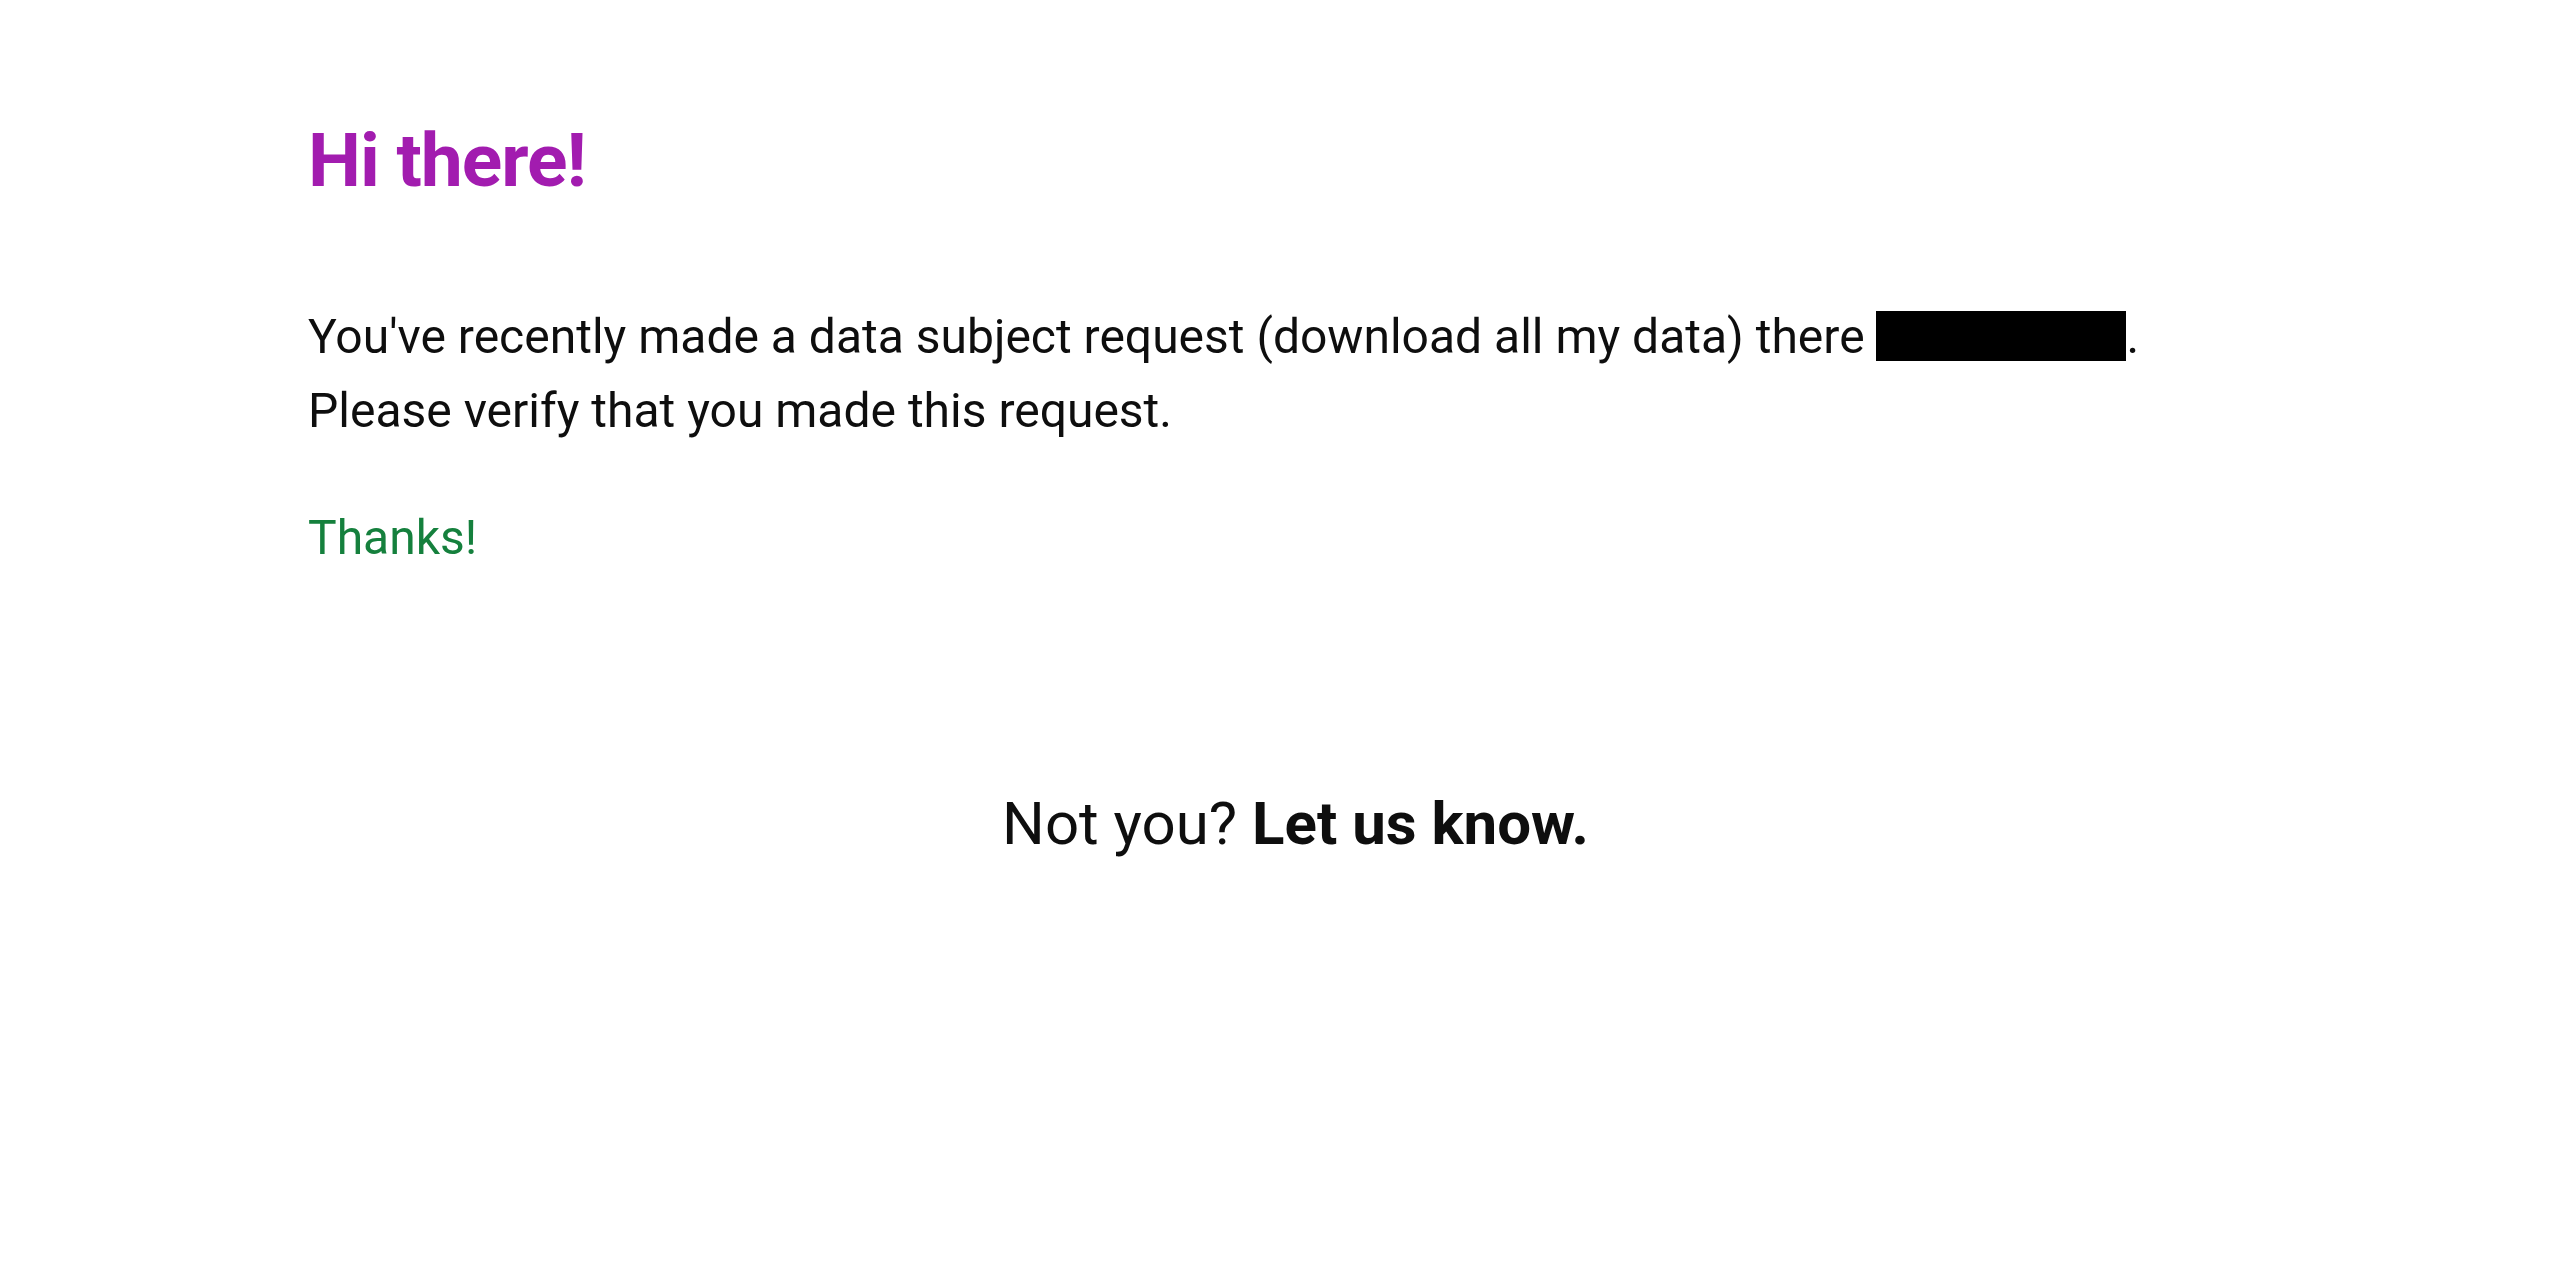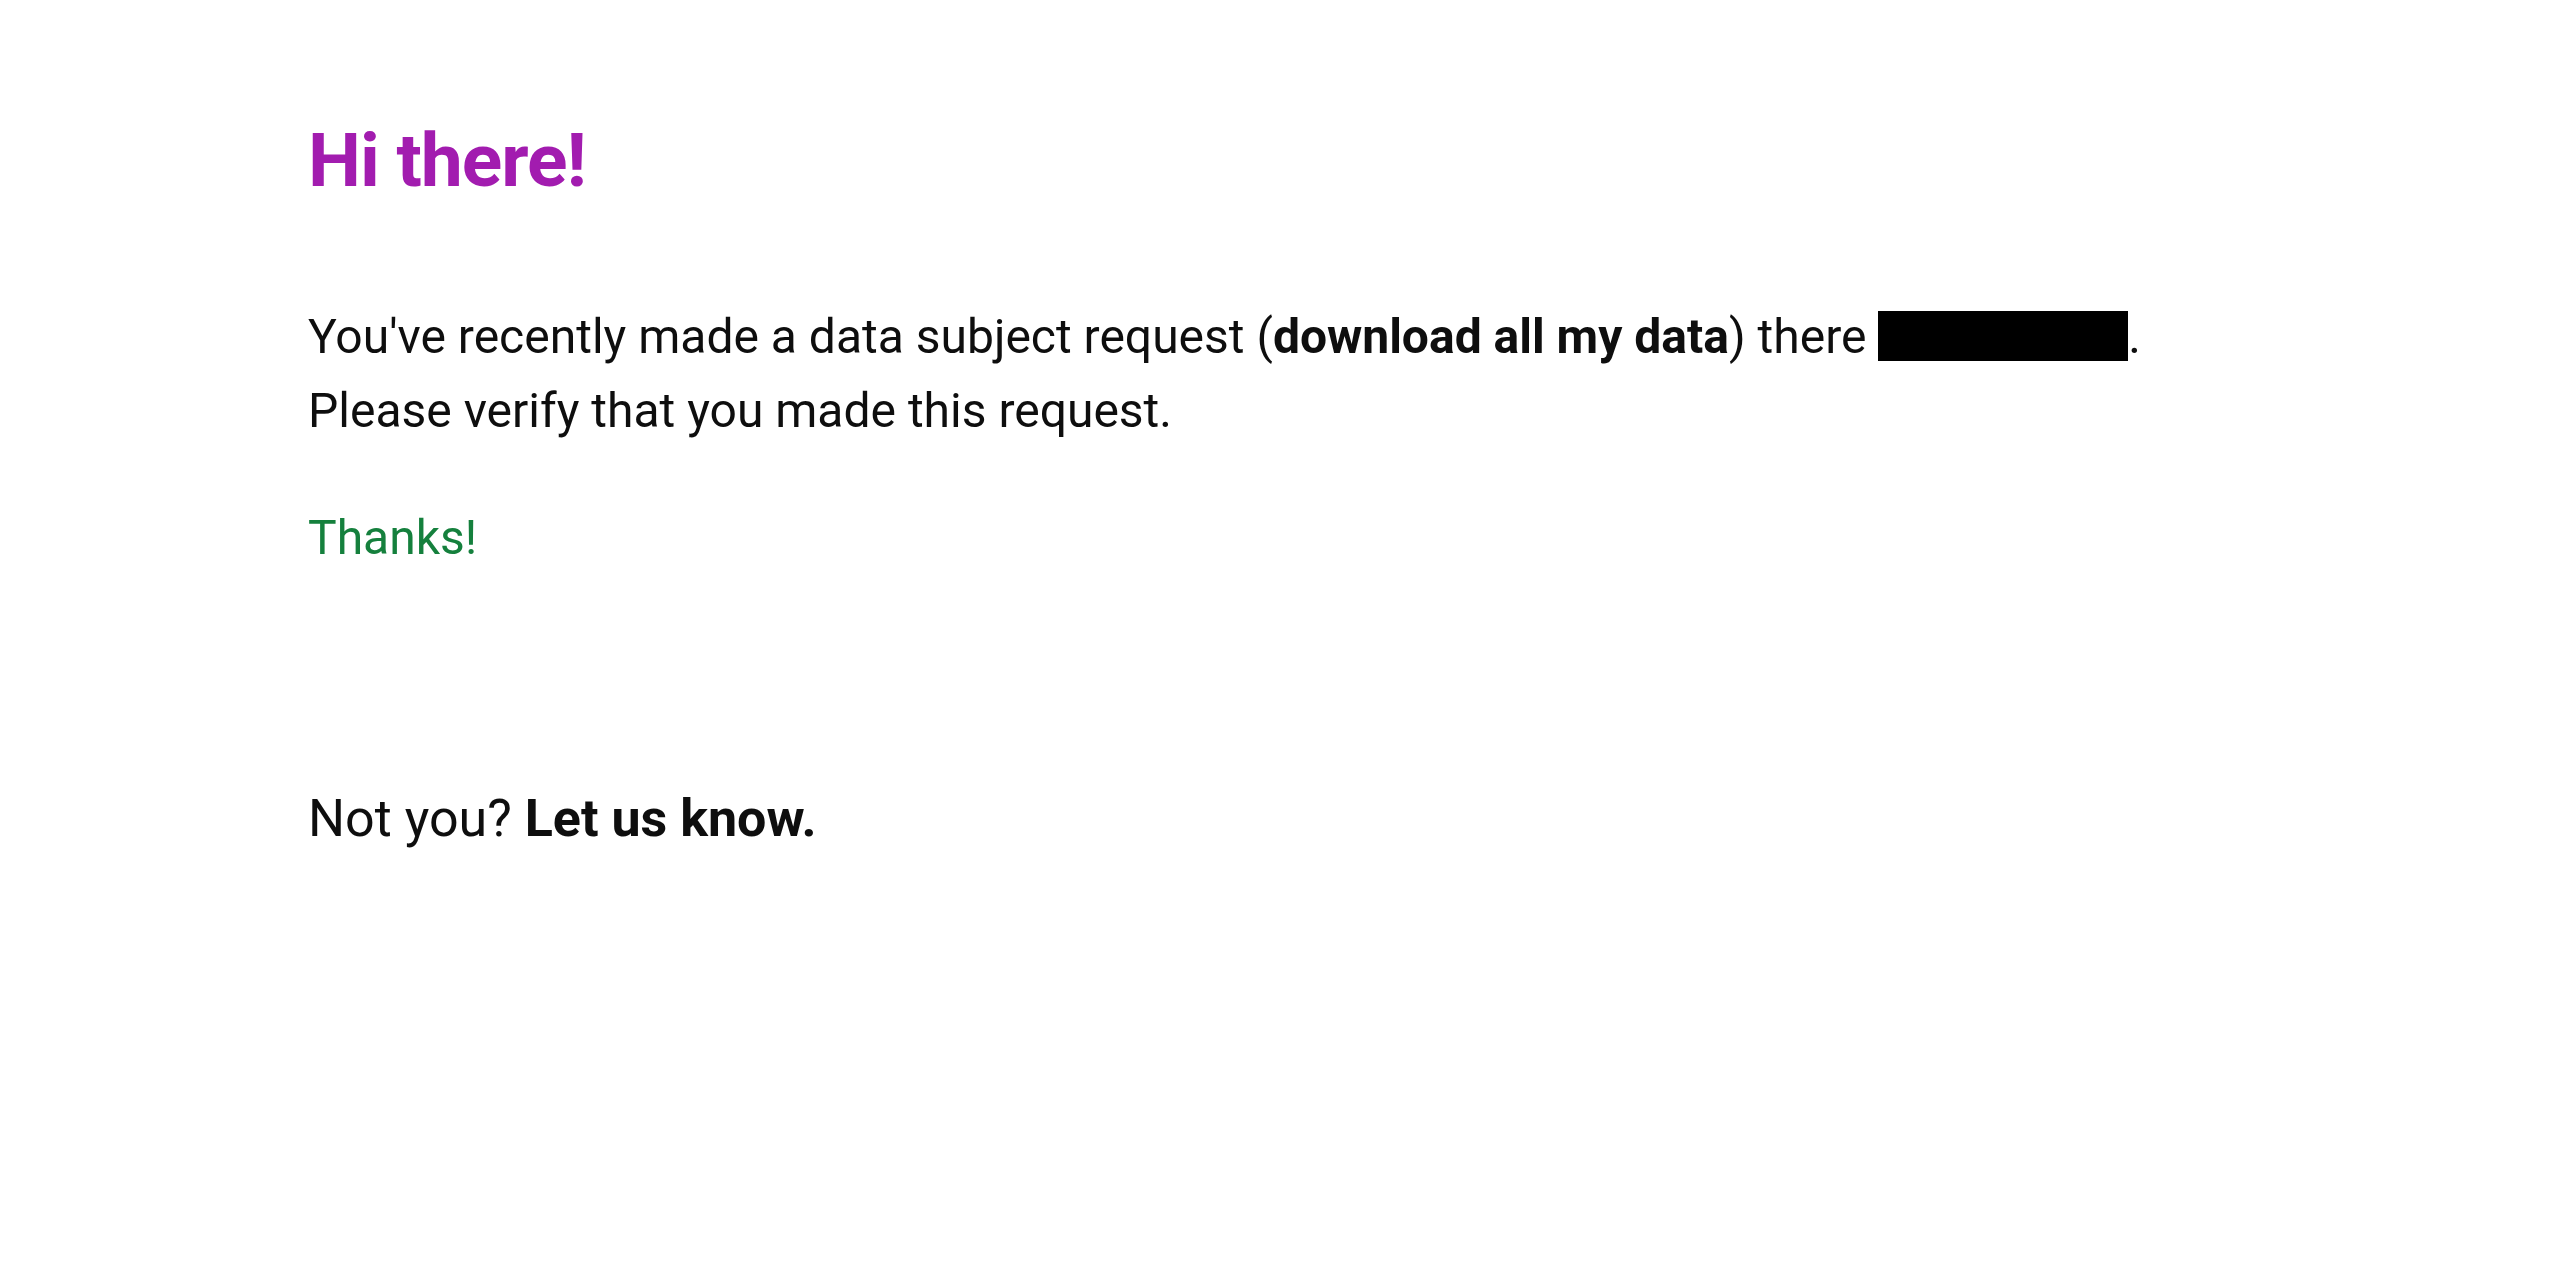--- a/index.html
+++ b/index.html
@@ -26,21 +26,21 @@
       letter-spacing: -1px;
     }
     .body-paragraph {
       font-size: 48px;
       line-height: 1.55;
       color: #0e0e0e;
       margin-bottom: 60px;
       font-weight: 400;
     }
     .body-paragraph strong {
-      font-weight: 700;
+      font-weight: 400;
       margin-top: 28px;
     }
     .redacted {
       display: inline-block;
       width: 250px;
       height: 50px;
       background: #000000;
       vertical-align: middle;
       position: relative;
       top: -3.9px;
@@ -62,22 +62,23 @@
       color: #ffffff;
       font-size: 50px;
       font-weight: 700;
       padding: 40px 106px;
       border: none;
       border-radius: 13.5px;
       cursor: pointer;
       letter-spacing: 0px;
     }
     .footer-line {
-      font-size: 52px;
+      font-size: 60px;
       color: #0e0e0e;
+      text-align: center;
     }
     .footer-line .lead {
       font-weight: 400;
     }
     .let-us-know {
       font-weight: 700;
       cursor: pointer;
       color: #0e0e0e;
       text-decoration: none;
     }

